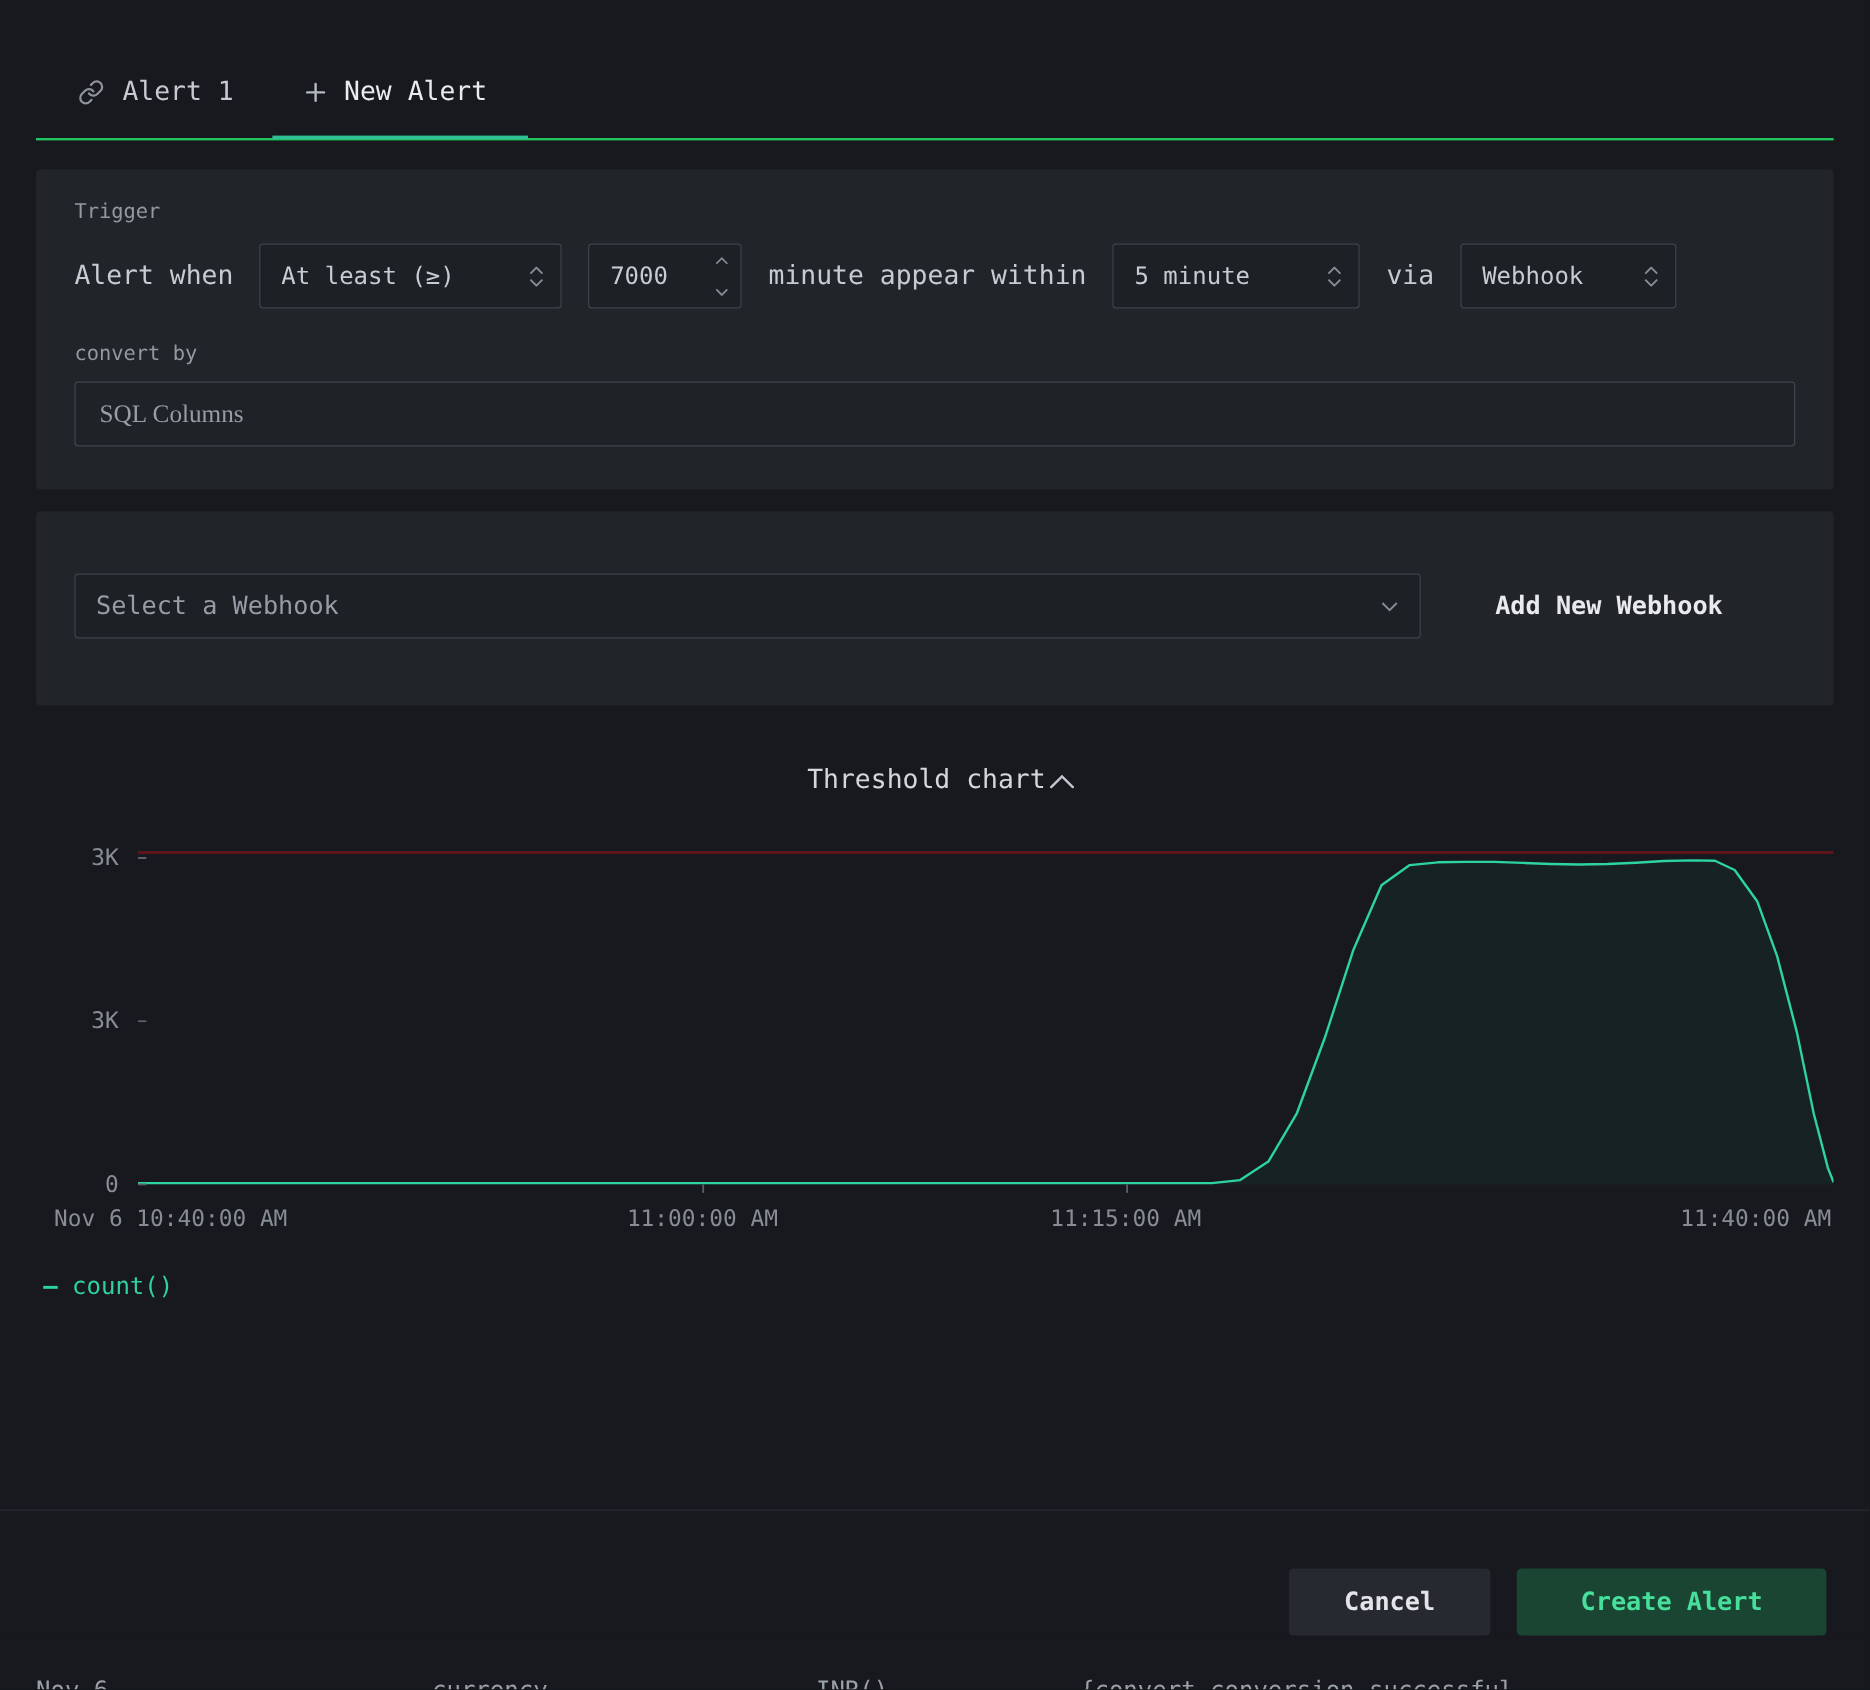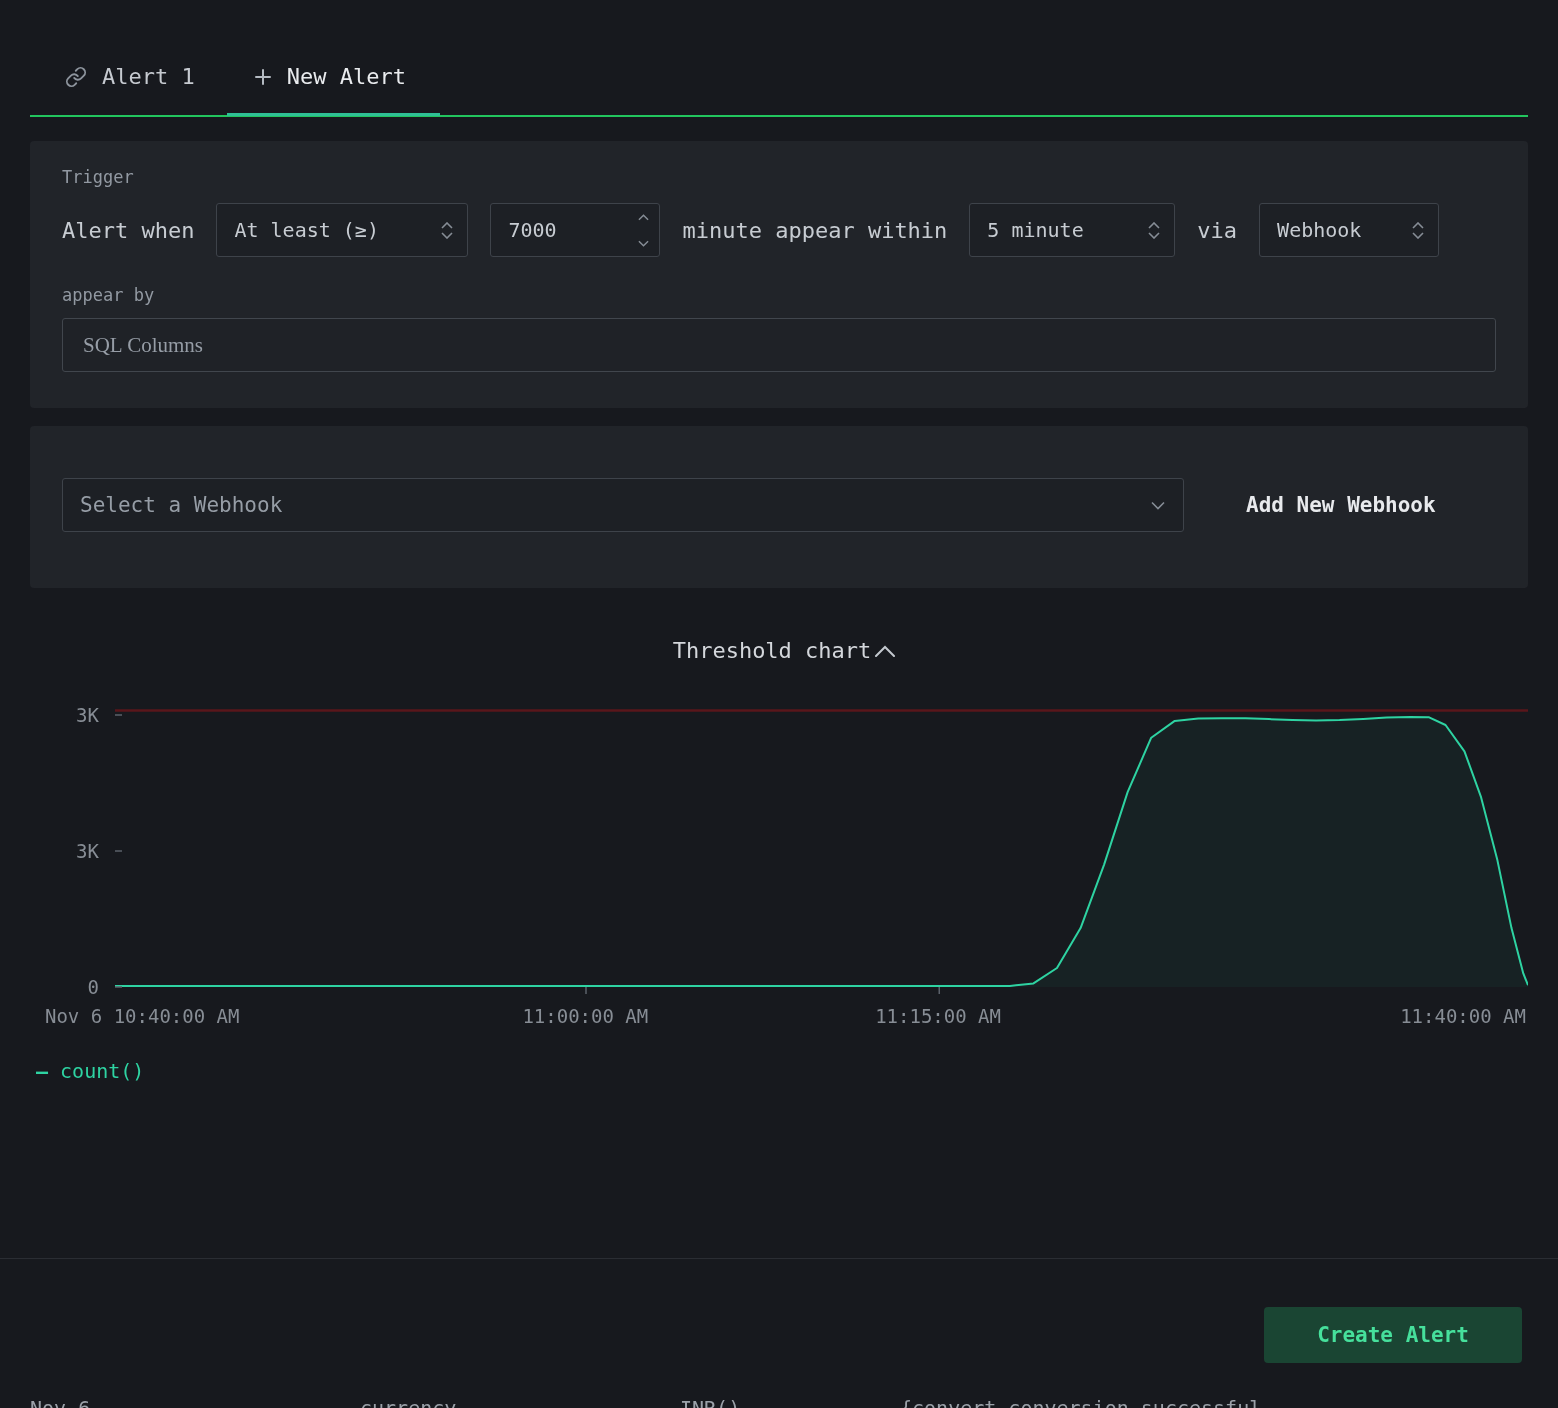--- a/index.html
+++ b/index.html
@@ -34,21 +34,21 @@
   .sel{display:flex;align-items:center;justify-content:space-between;gap:14px;
        background:#1d2025;border:1px solid #3e434a;border-radius:3px;
        height:54px;box-sizing:border-box;padding:0 14px 0 17px;
        font-size:20px;color:#c7ccd2;cursor:pointer;}
   .sel-comparator{width:252px;}
   .sel-interval{width:206px;}
   .sel-channel{width:180px;}
   .chev2{display:flex;flex-direction:column;gap:3px;color:#868d96;}
 
   .numwrap{display:flex;align-items:stretch;background:#1d2025;border:1px solid #3e434a;
-           border-radius:3px;height:54px;box-sizing:border-box;width:170px;}
+           border-radius:3px;height:54px;box-sizing:border-box;width:128px;}
   .numval{flex:1;display:flex;align-items:center;padding-left:17px;font-size:20px;color:#c7ccd2;}
   .stepper{width:32px;display:flex;flex-direction:column;}
   .step{flex:1;display:flex;align-items:center;justify-content:center;color:#868d96;cursor:pointer;}
 
   .grouped-label{margin-top:28px;font-size:17px;color:#9299a2;}
   .group-input{margin-top:13px;display:block;width:100%;box-sizing:border-box;height:54px;
        background:#1f2227;border:1px solid #41464d;border-radius:3px;
        color:#e5e5e5;font-size:21px;padding:0 20px;outline:none;
        font-family:Liberation Serif, serif;}
   .group-input::placeholder{color:#969da6;opacity:1;}
@@ -174,21 +174,21 @@
           <svg width="12" height="7" viewBox="0 0 12 7" fill="none" stroke="currentColor" stroke-width="1.6">
               <polyline points="1,6 6,1 11,6"></polyline>
             </svg>
           <svg width="12" height="7" viewBox="0 0 12 7" fill="none" stroke="currentColor" stroke-width="1.6">
               <polyline points="1,1 6,6 11,1"></polyline>
             </svg>
         </span>
       </div>
     </div>
 
-    <div class="grouped-label">appear by</div>
+    <div class="grouped-label">convert by</div>
     <input class="group-input" type="text" placeholder="SQL Columns" style="">
   </div>
 
   <div class="panel panel-send">
     <div class="send-row">
       <div class="sel sel-webhook">
         <span>Select a Webhook</span>
         <span style="color:#868d96;display:flex;">
           <svg width="14" height="9" viewBox="0 0 14 9" fill="none" stroke="currentColor" stroke-width="1.6">
               <polyline points="1,1.5 7,7.5 13,1.5"></polyline>
@@ -237,20 +237,21 @@
 
     <div class="legend">
       <span class="legend-dash" id="legend-dash" style="color: rgb(46, 211, 162);">—</span>
       <span class="legend-name" id="legend-name" style="color: rgb(46, 211, 162);">count()</span>
     </div>
   </div>
 
 </div>
 
 <div class="footer">
+  <button class="btn btn-cancel">Cancel</button>
   <button class="btn btn-create">Create Alert</button>
 </div>
 
 <div class="clip-row" id="clip-row">
     <span class="clip-frag" style="left: 30px;">Nov 6</span>
     <span class="clip-frag" style="left: 360px;">currency</span>
     <span class="clip-frag" style="left: 680px;">INR()</span>
     <span class="clip-frag" style="left: 900px;">{convert conversion successful</span>
   </div>
 

